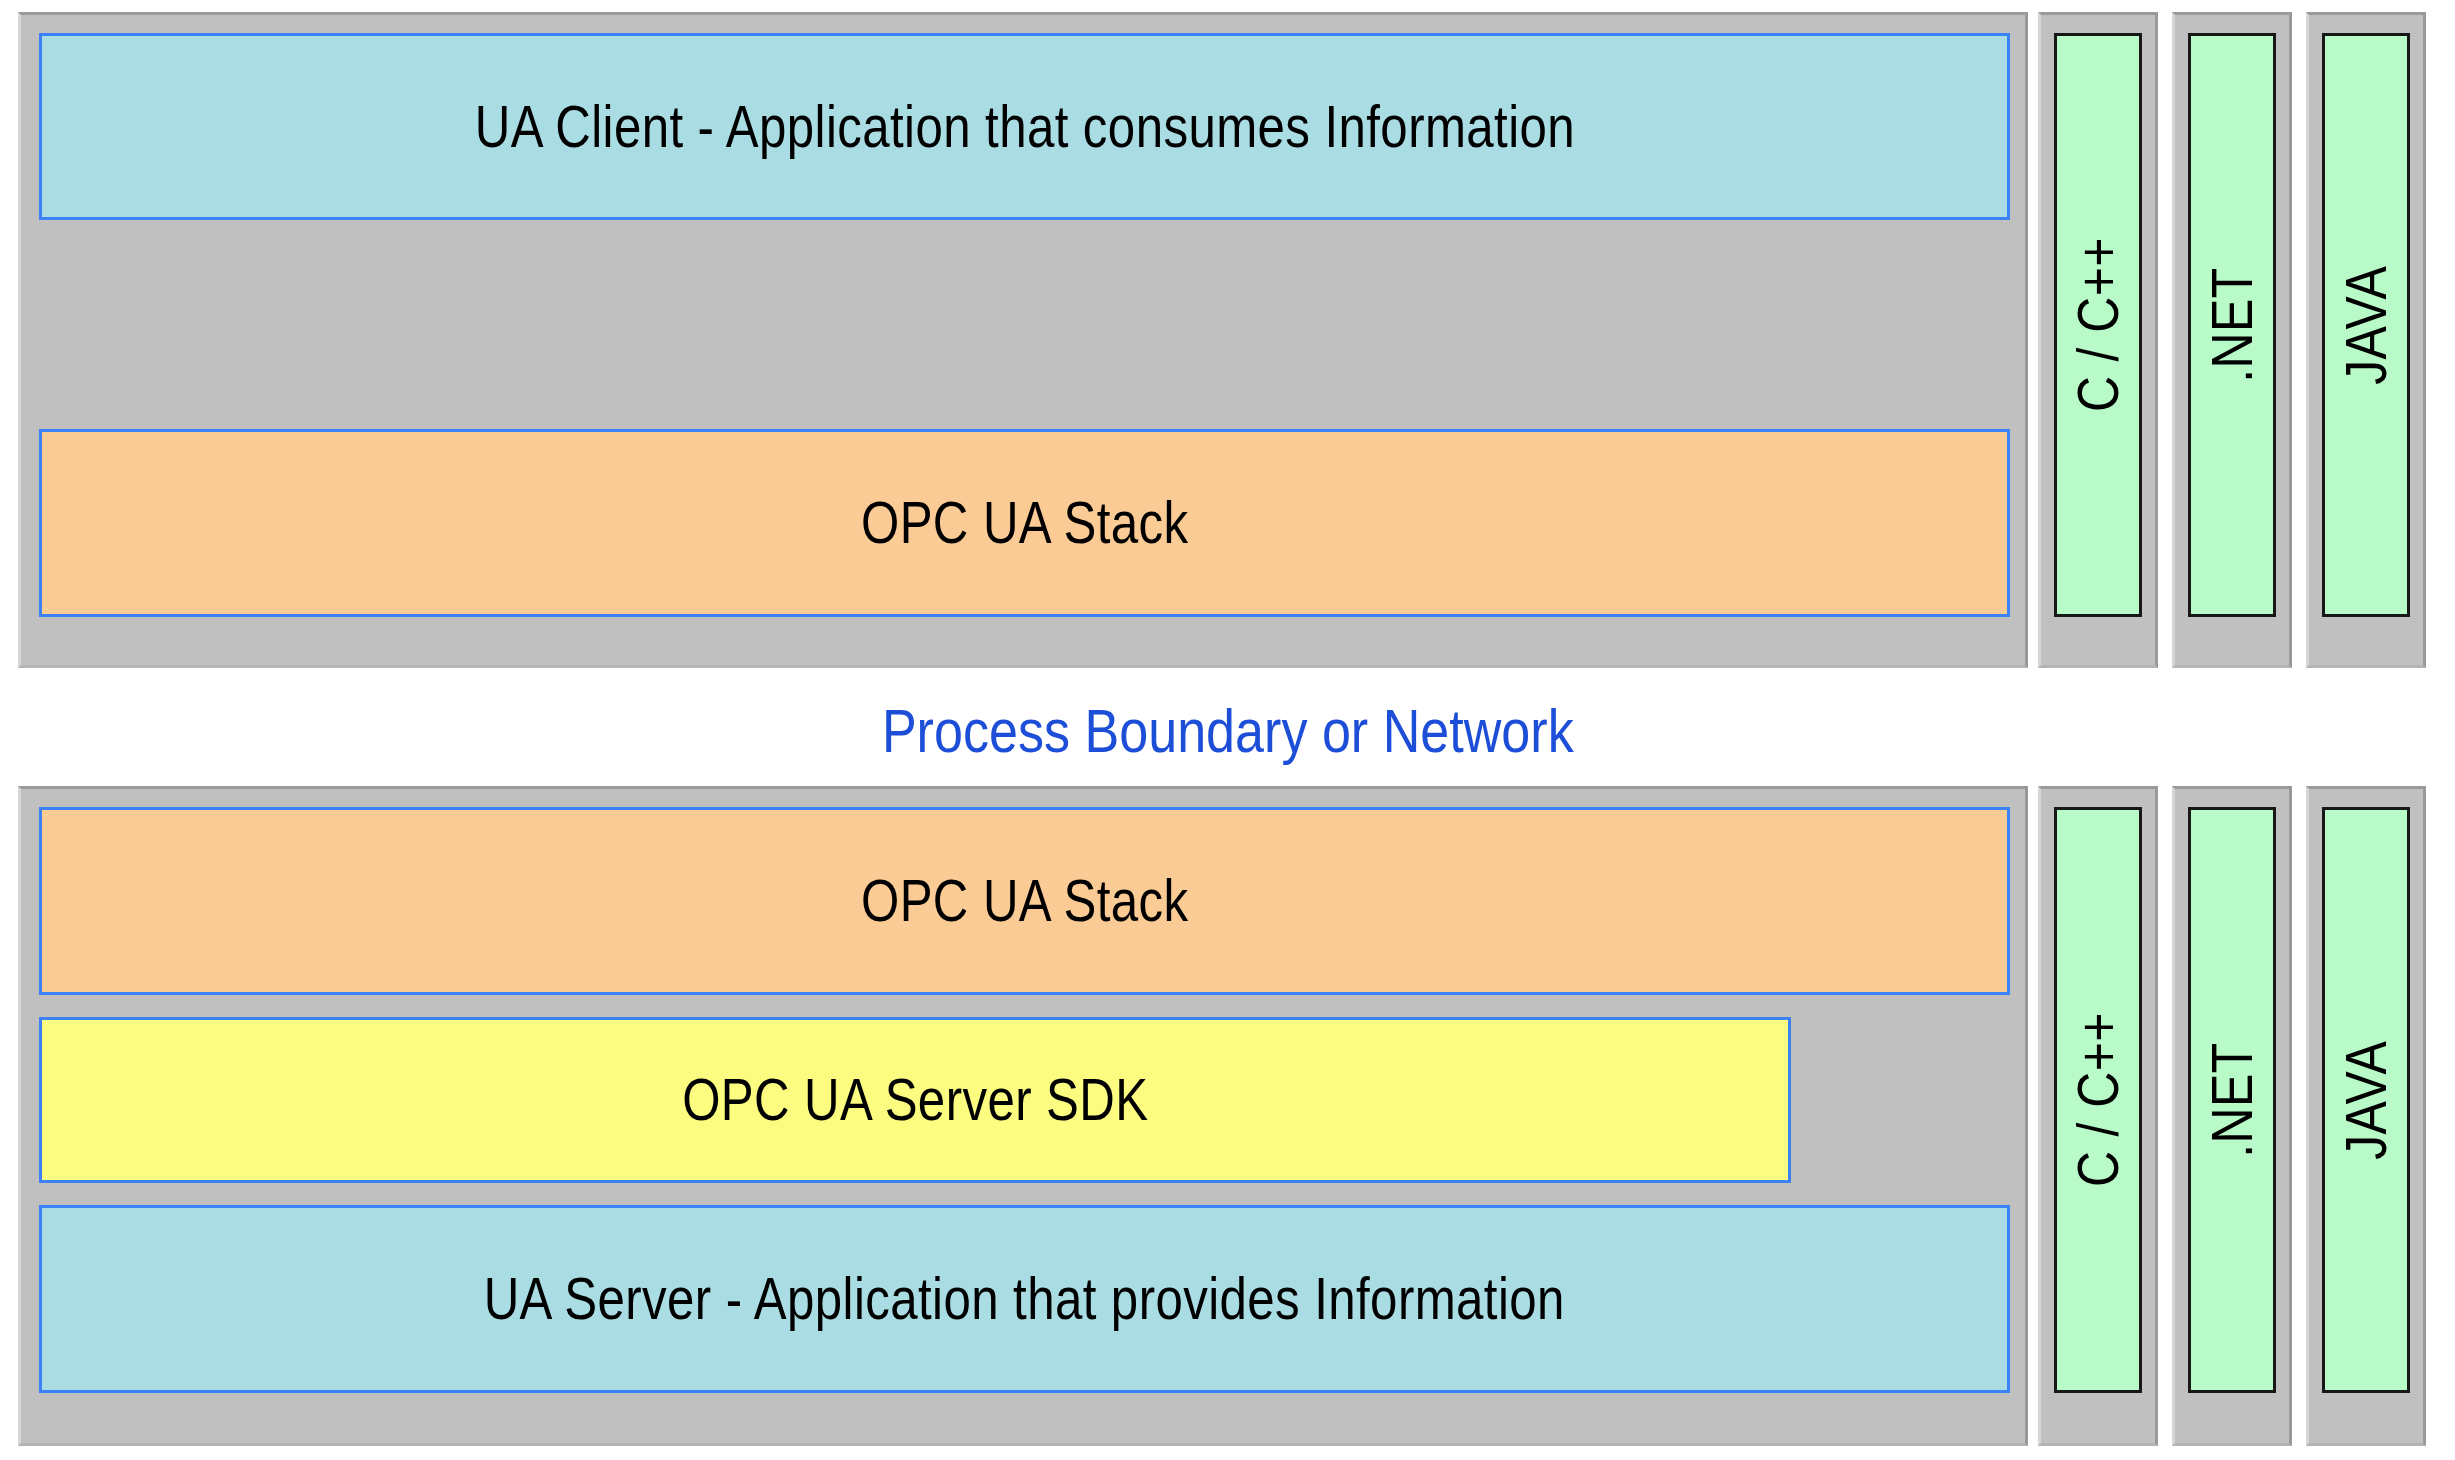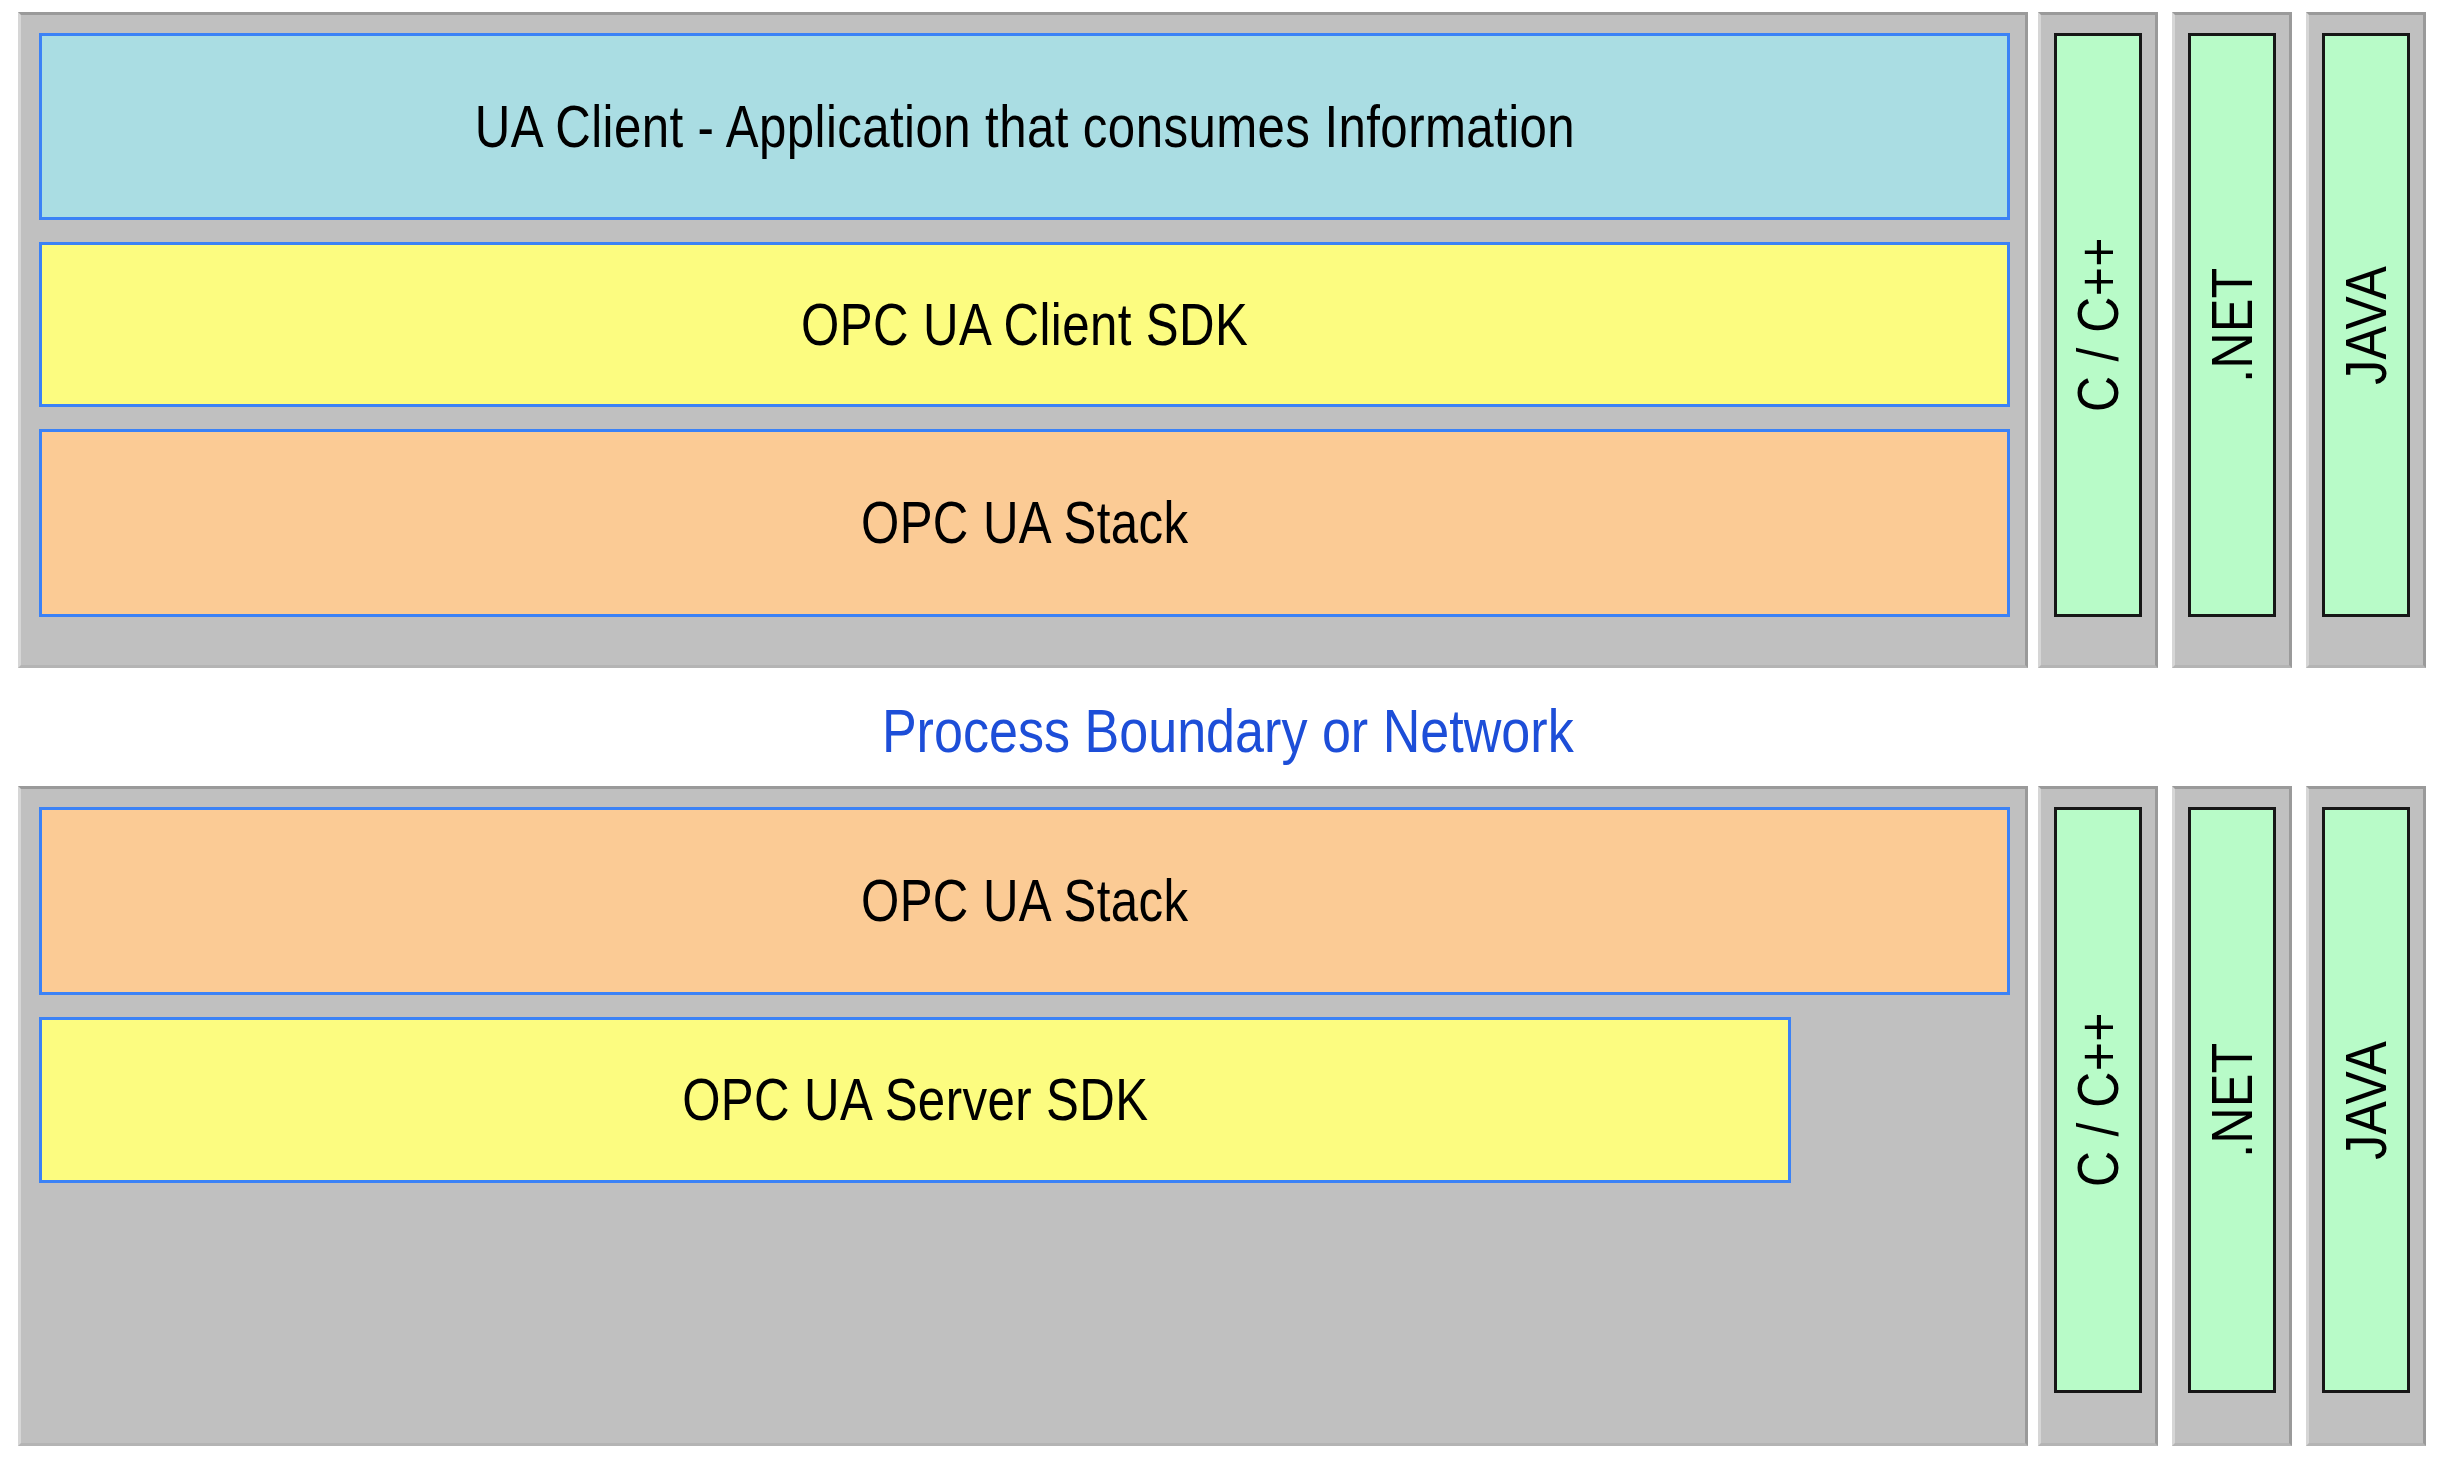--- a/index.html
+++ b/index.html
@@ -82,23 +82,20 @@
 </style>
 </head>
 <body>
 
 <div class="panel" style="left:18px; top:12px; width:2010px; height:656px;">
 
   <div class="layer" style="left:18px; top:18px; width:1971px; height:187px; background:#aadde3;">
     <span class="layer-label">UA Client - Application that consumes Information</span>
   </div>
 
-  <div class="layer" style="left:18px; top:227px; width:1971px; height:165px; background:#fcfc80;">
-    <span class="layer-label">OPC UA Client SDK</span>
-  </div>
 
   <div class="layer" style="left:18px; top:414px; width:1971px; height:188px; background:#fbcb95;">
     <span class="layer-label">OPC UA Stack</span>
   </div>
 </div>
 
 <div class="panel" style="left:2038px; top:12px; width:120px; height:656px;">
   <div class="vcol" style="left:13px; top:18px; width:88px; height:584px; background:#b8fbc8;">
     <span class="vcol-label">C / C++</span>
   </div>
@@ -123,20 +120,23 @@
 <div class="panel" style="left:18px; top:786px; width:2010px; height:660px;">
 
   <div class="layer" style="left:18px; top:18px; width:1971px; height:188px; background:#fbcb95;">
     <span class="layer-label">OPC UA Stack</span>
   </div>
 
   <div class="layer" style="left:18px; top:228px; width:1752px; height:166px; background:#fcfc80;">
     <span class="layer-label">OPC UA Server SDK</span>
   </div>
 
+  <div class="layer" style="left:18px; top:416px; width:1971px; height:188px; background:#aadde3;">
+    <span class="layer-label">UA Server - Application that provides Information</span>
+  </div>
 </div>
 
 <div class="panel" style="left:2038px; top:786px; width:120px; height:660px;">
   <div class="vcol" style="left:13px; top:18px; width:88px; height:586px; background:#b8fbc8;">
     <span class="vcol-label">C / C++</span>
   </div>
 </div>
 
 <div class="panel" style="left:2172px; top:786px; width:120px; height:660px;">
   <div class="vcol" style="left:13px; top:18px; width:88px; height:586px; background:#b8fbc8;">

